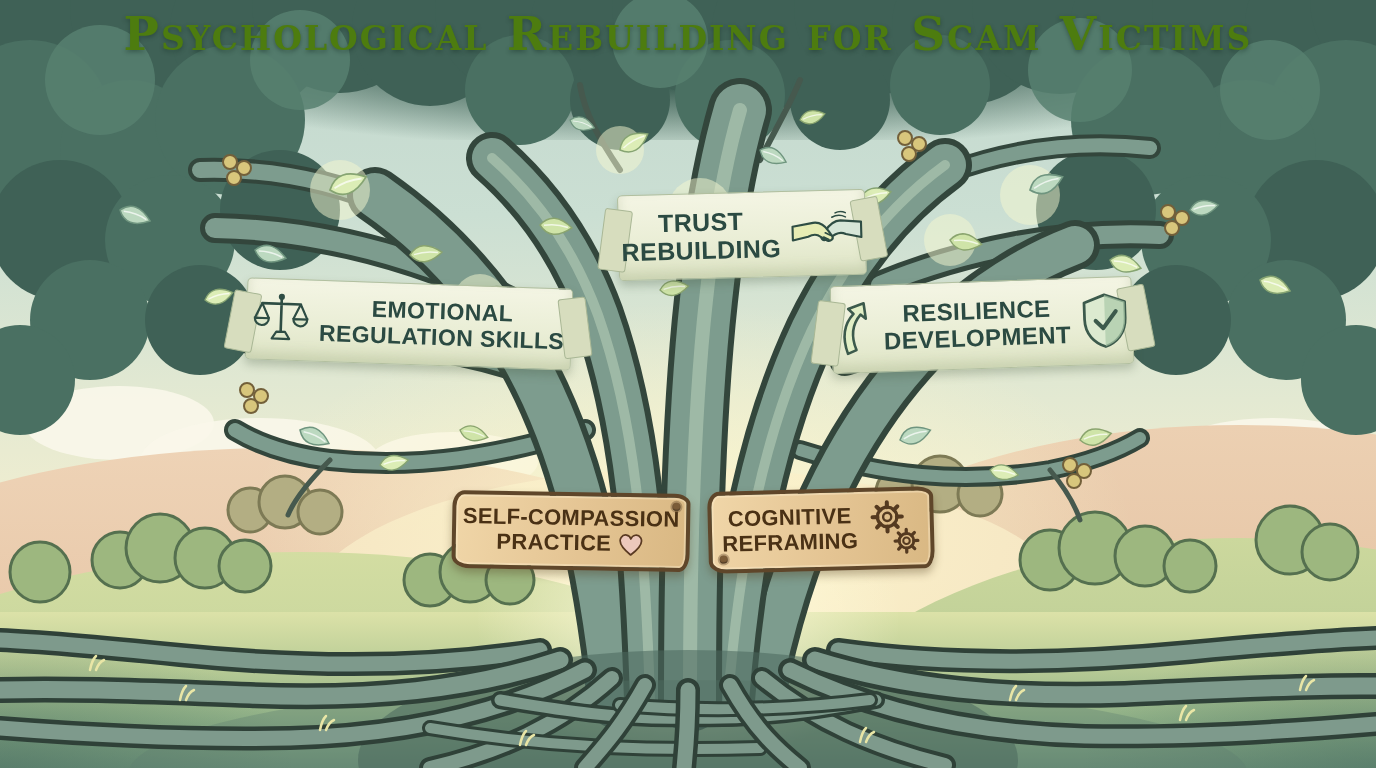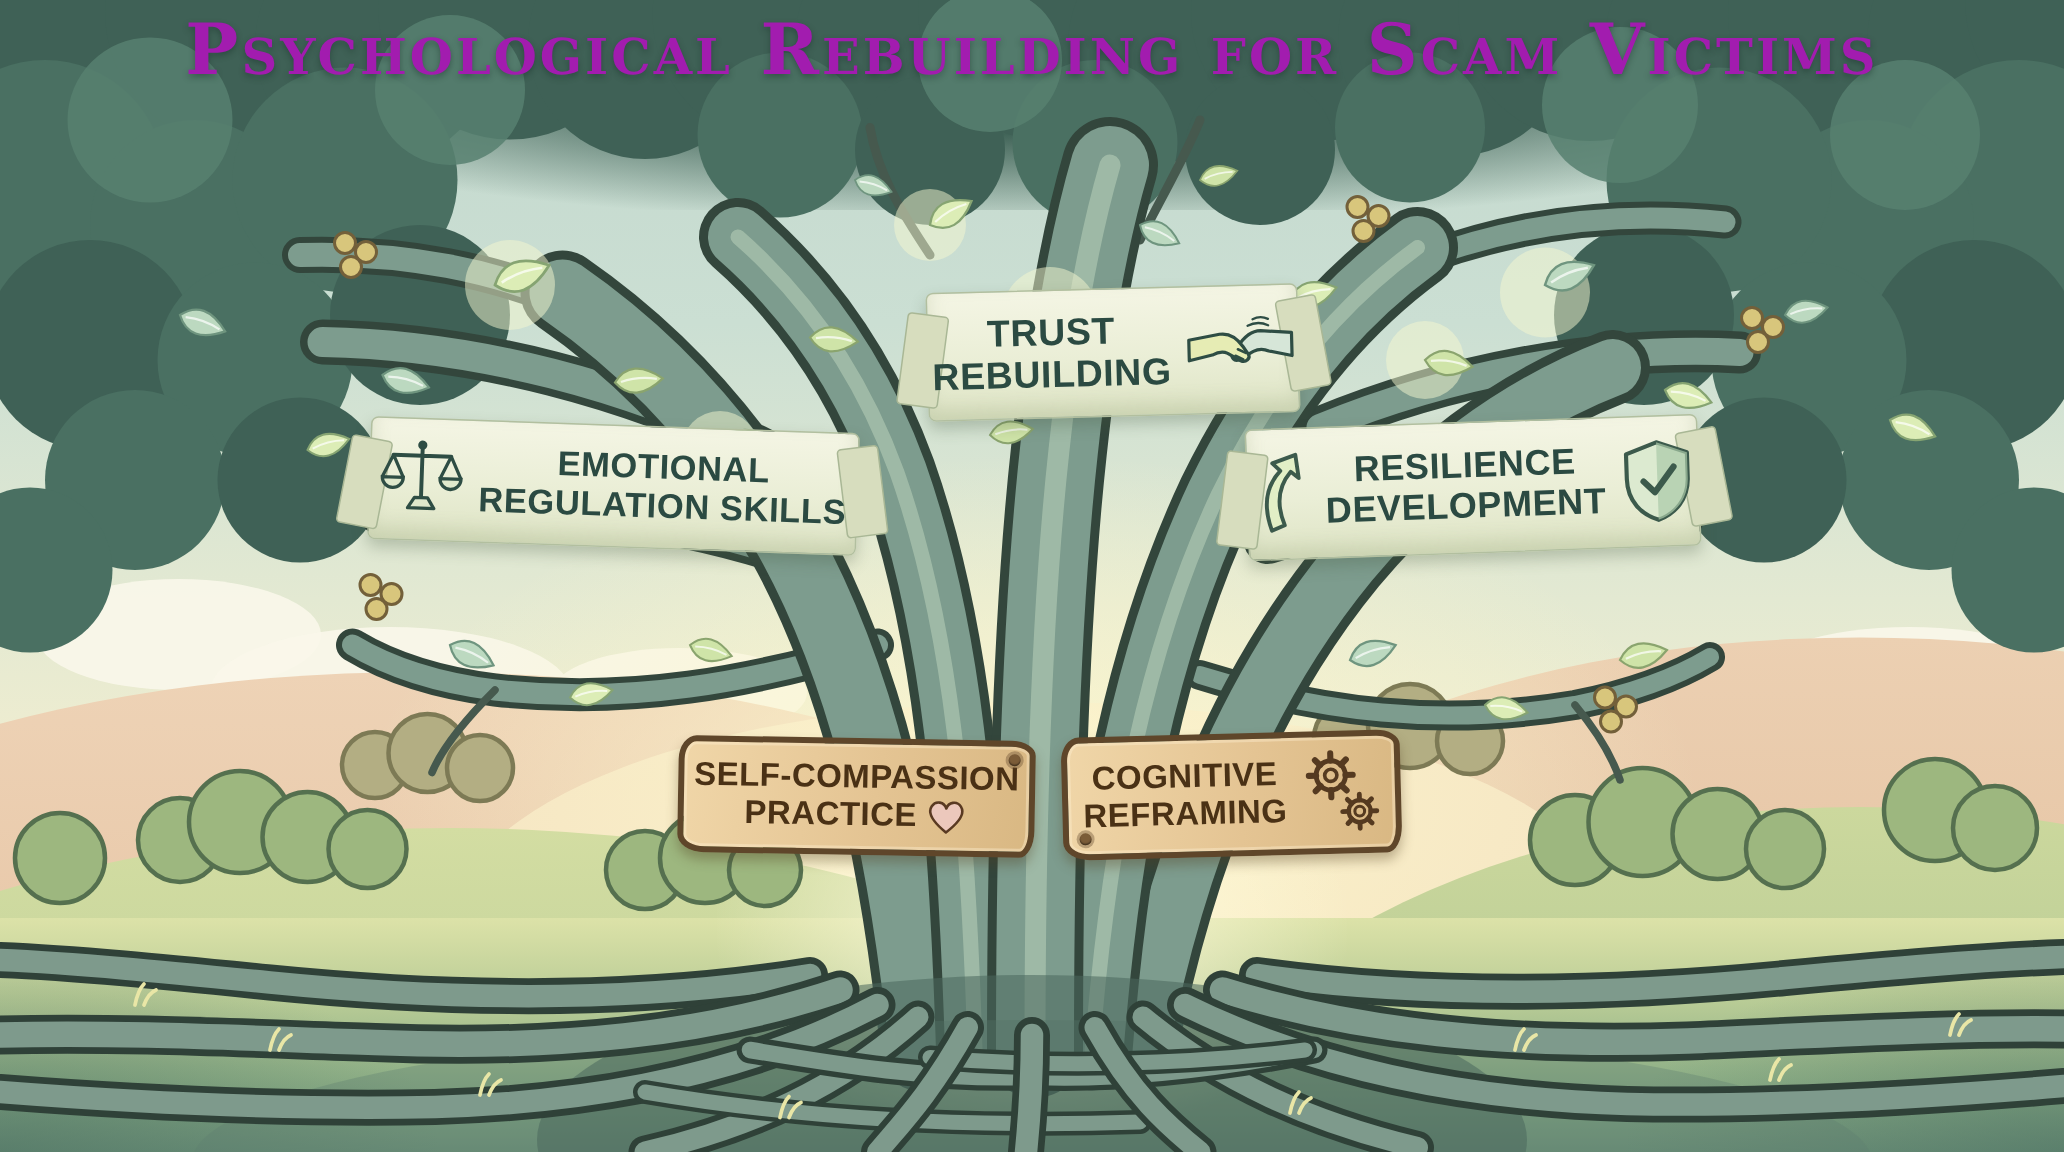--- a/index.html
+++ b/index.html
@@ -47,21 +47,21 @@
   .glowc{fill:#f6f8d0;opacity:.5}
   .berry{fill:#d8c67c;stroke:#73603a;stroke-width:2}
   .bush{fill:#9db77f;stroke:#55704f;stroke-width:3}
   .busho{fill:#b3ae83;stroke:#7d7a55;stroke-width:3}
   .tuft{stroke:#e9e6a6;stroke-width:2.5;fill:none;stroke-linecap:round}
 
   
   .title{position:absolute;left:0;top:6px;width:1376px;text-align:center;
     font-family:"DejaVu Serif","Liberation Serif",serif;
     font-variant:small-caps;font-weight:600;font-size:47px;letter-spacing:2px;
-    color:#a21caf;text-shadow:0 2px 4px rgba(25,48,40,.45);}
+    color:#4d7c0f;text-shadow:0 2px 4px rgba(25,48,40,.45);}
 
   
   .banner{position:absolute;display:flex;align-items:center;justify-content:center;gap:10px;}
   .ribbon{background:linear-gradient(180deg,#f4f5e4 0%,#eaeed6 55%,#dee4c5 100%);
     border:1px solid #b2bf9f;border-radius:5px;
     box-shadow:0 5px 10px rgba(70,85,60,.28),inset 0 -7px 12px rgba(150,165,125,.28);
     color:#2b4a42;}
   .ribbon::before,.ribbon::after{content:"";position:absolute;width:26px;height:72%;
     background:#d7ddbe;border:1px solid #a9b795;z-index:-1;border-radius:3px;}
   .ribbon::before{left:-18px;top:16%;transform:rotate(9deg);}

